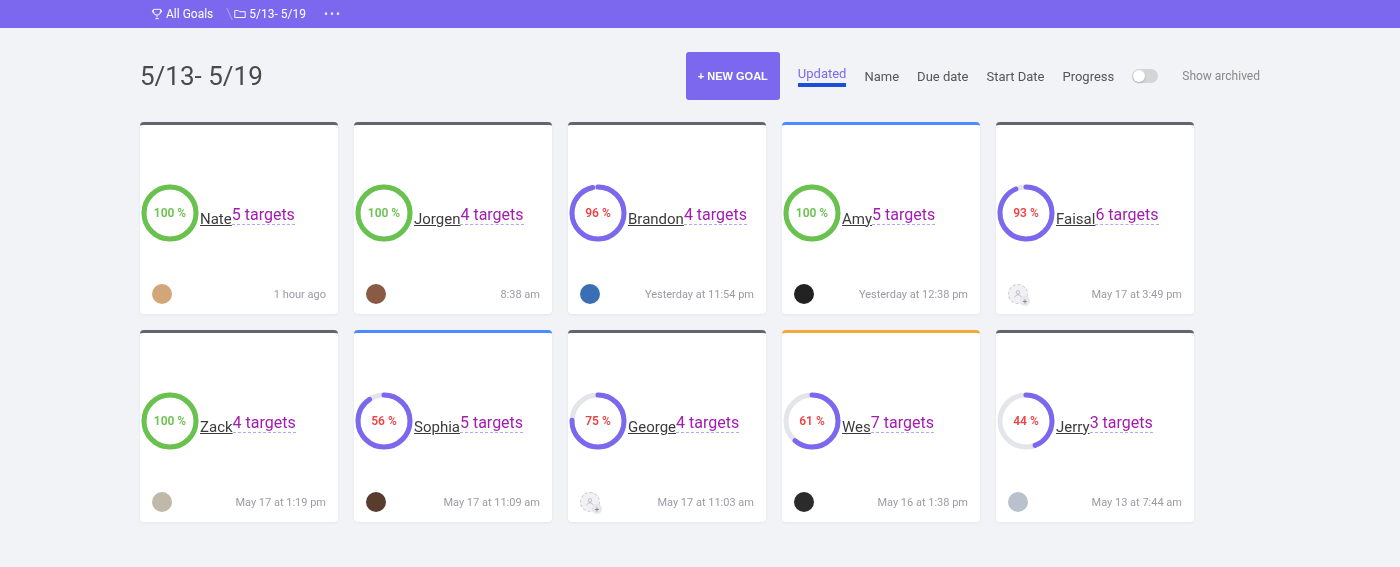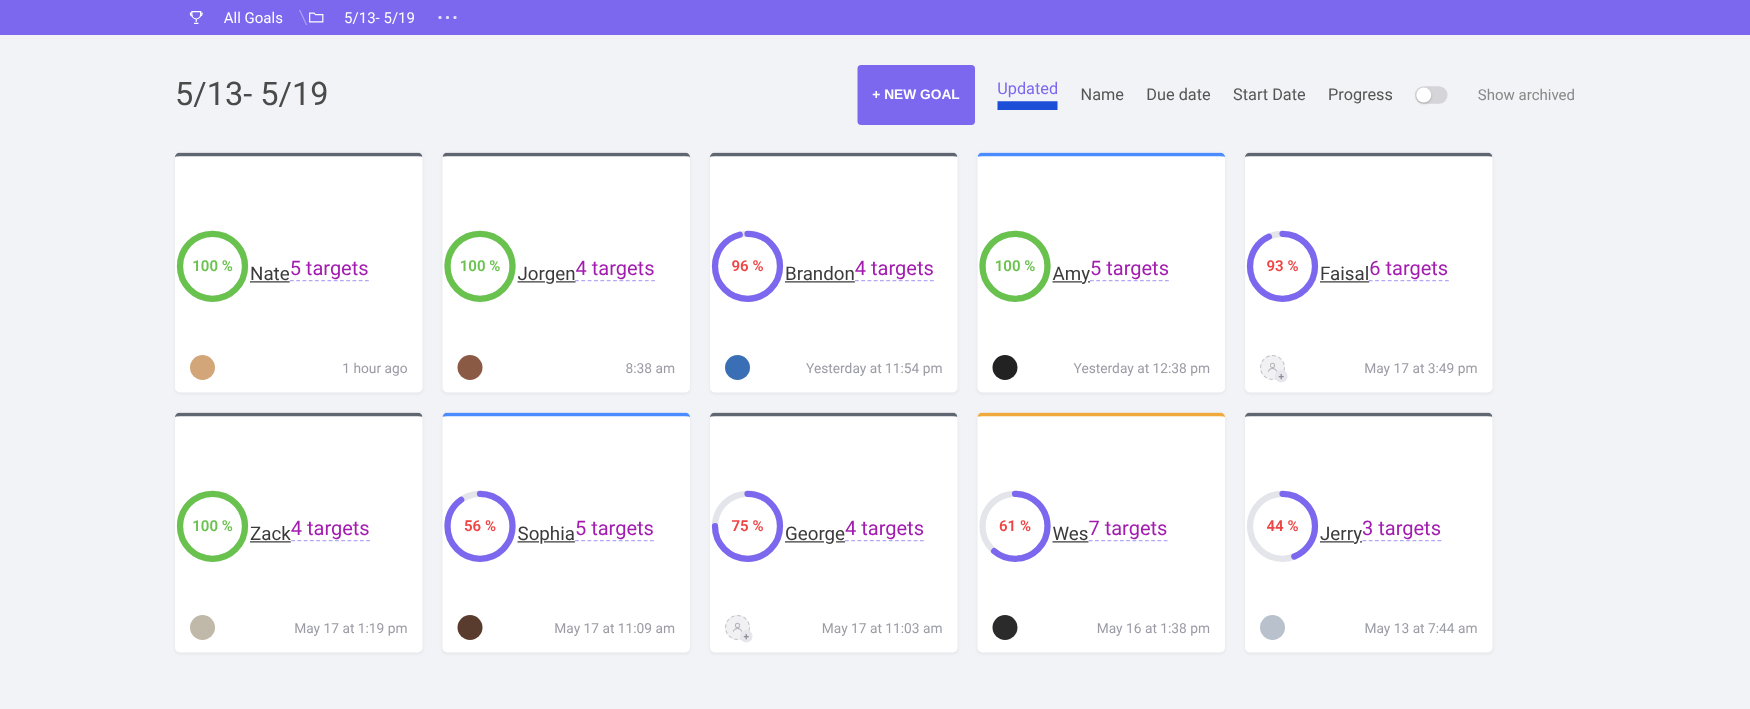--- a/index.html
+++ b/index.html
@@ -18,21 +18,21 @@
     height: 28px;
     display: flex;
     align-items: center;
     padding-left: 140px;
     font-size: 12px;
     color: #fff;
   }
   .crumb {
     display: flex;
     align-items: center;
-    gap: 15px;
+    gap: 2px;
     height: 20px;
     padding: 4px 10px;
     position: relative;
   }
   .crumb + .crumb::before {
     content: "";
     position: absolute;
     left: -6px;
     top: 4px;
     bottom: 4px;
@@ -72,21 +72,21 @@
     border: none;
     padding: 18px 12px;
     font-size: 11px;
     font-weight: 600;
     border-radius: 3px;
     cursor: pointer;
   }
   .sort-link { cursor: pointer; color: #555; }
   .sort-link.active {
     color: #7B68EE;
-    border-bottom: 7px solid #1d4ed8;
+    border-bottom: 4px solid #1d4ed8;
     padding-bottom: 2px;
   }
   .archived-group {
     display: flex;
     align-items: center;
     gap: 24px;
     color: #888;
     font-size: 12px;
   }
   .toggle {

